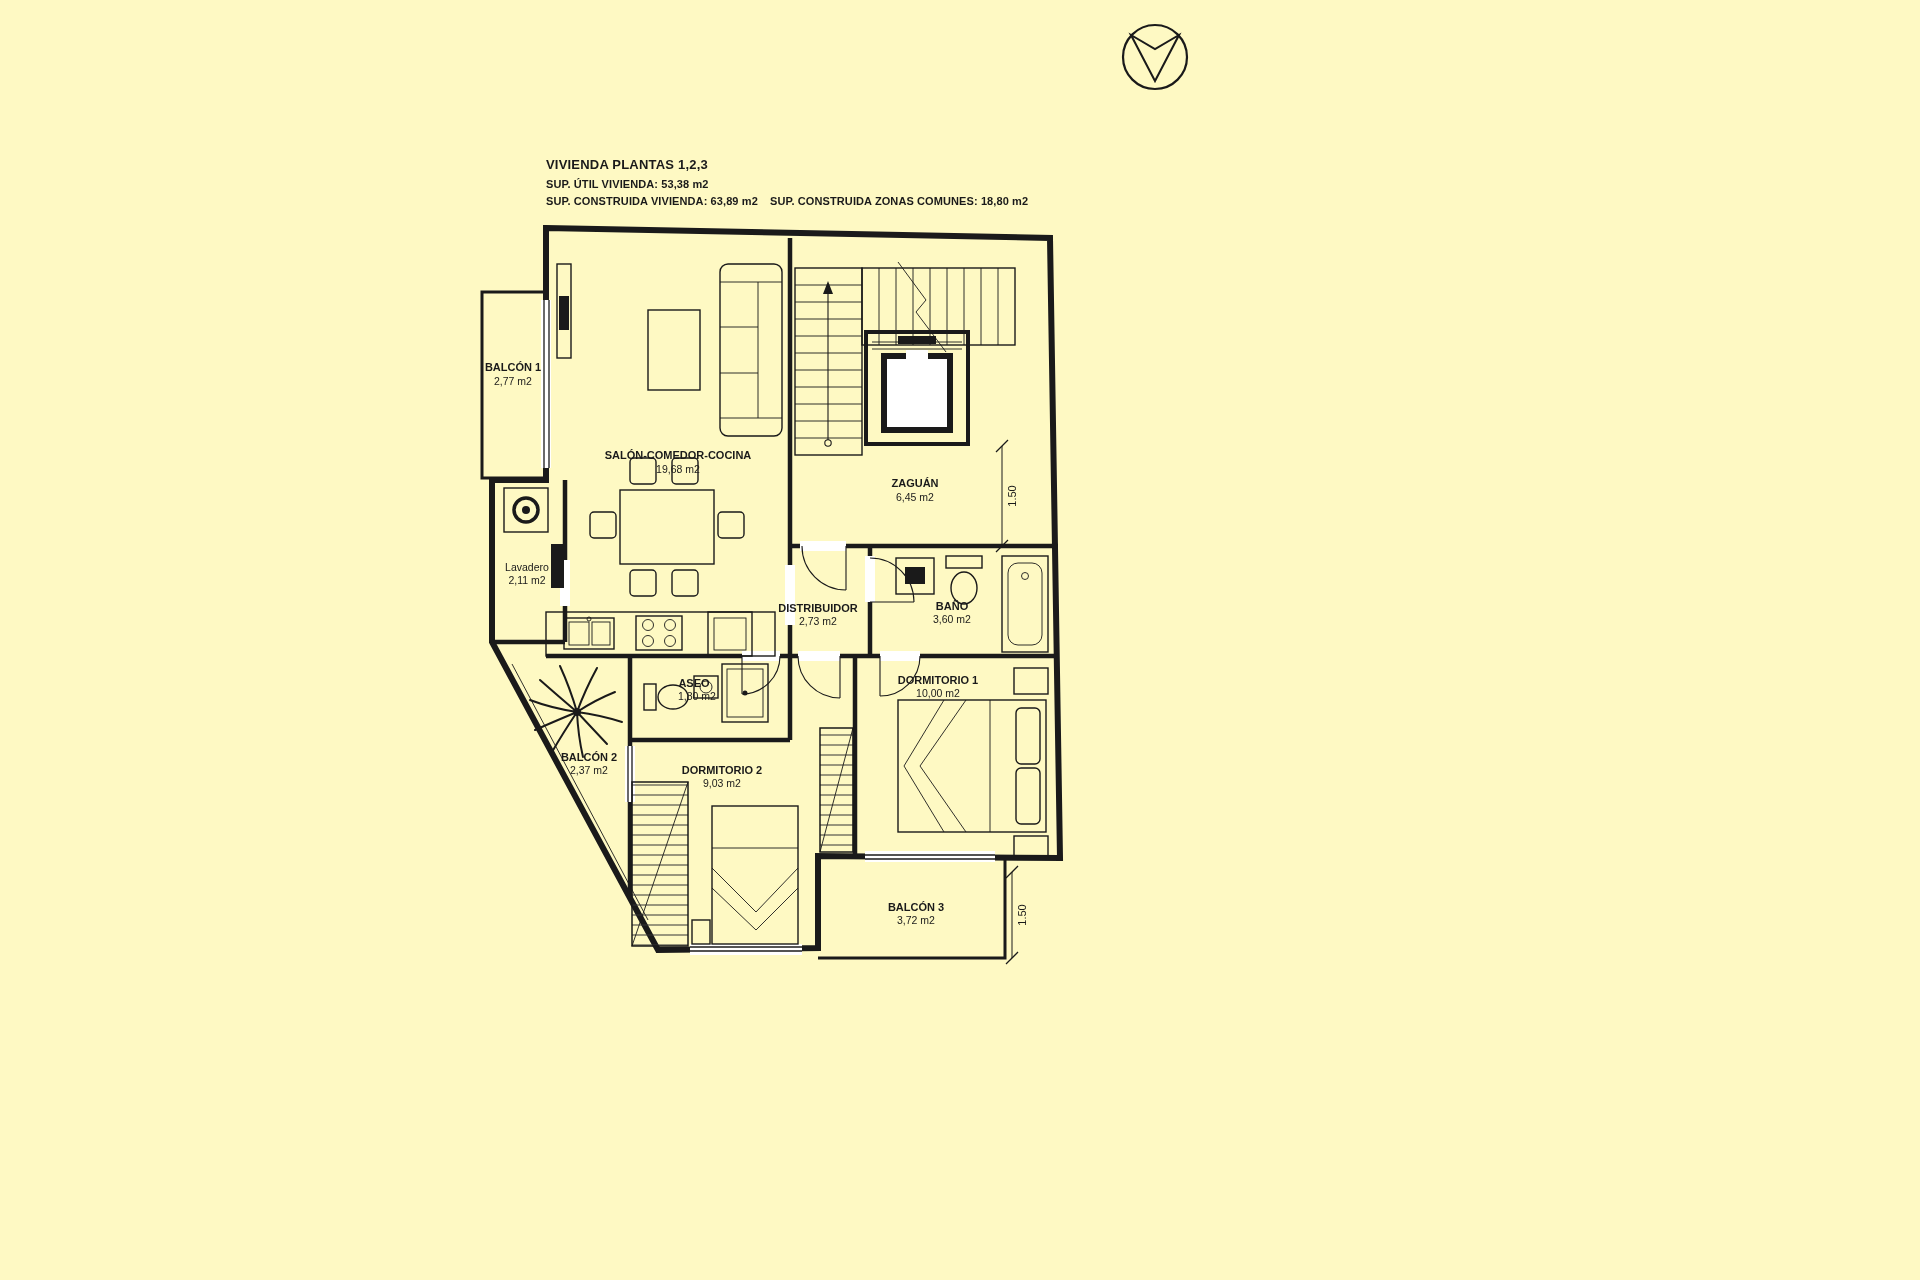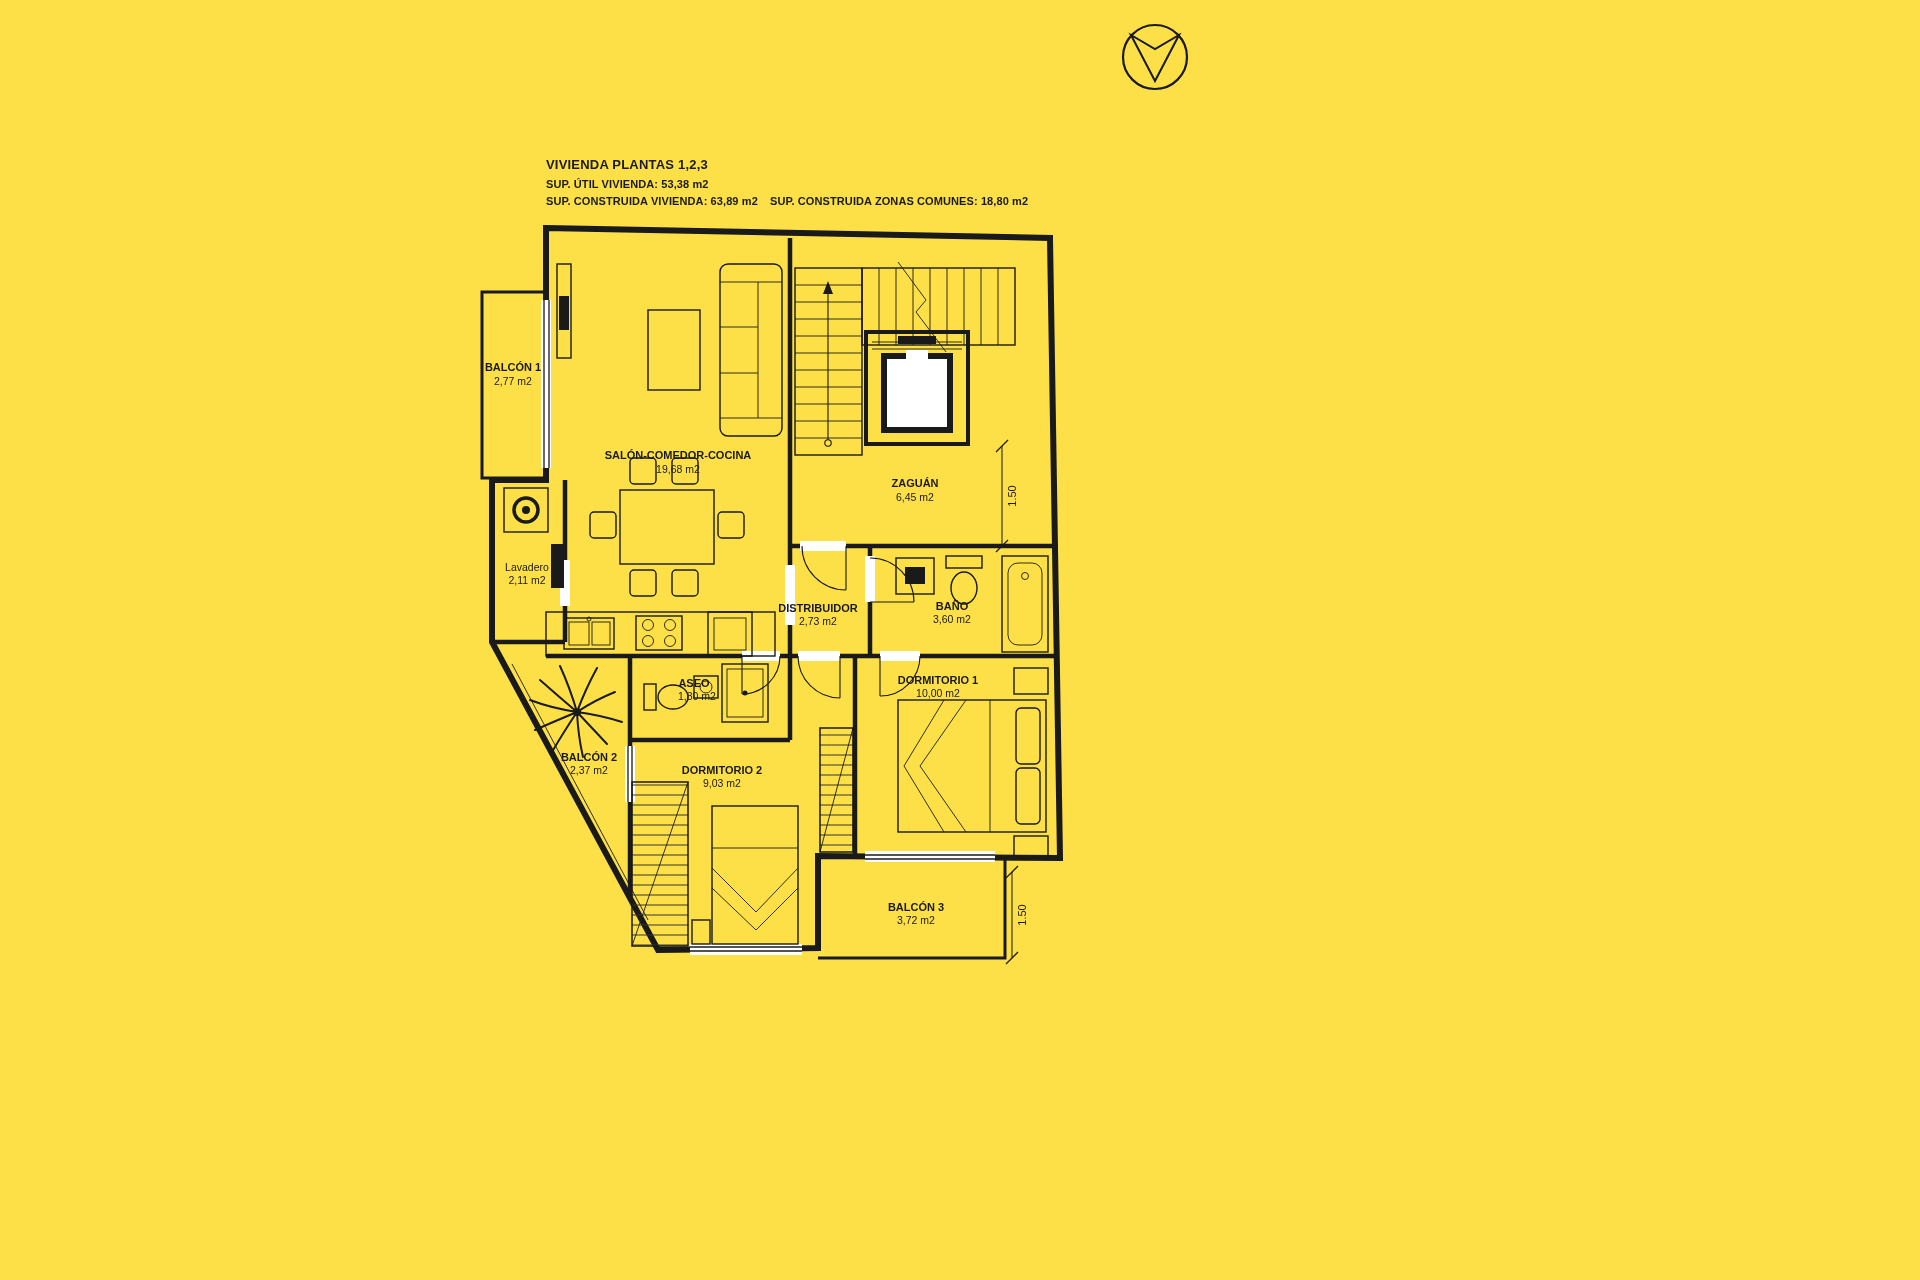--- a/index.html
+++ b/index.html
@@ -1,16 +1,16 @@
 <!DOCTYPE html>
 <html><head>
 <meta charset="utf-8">
 <style>
   html,body{margin:0;padding:0;background:#ffffff;}
-  .canvas{position:relative;width:1920px;height:1280px;background:#fde047;overflow:hidden;
+  .canvas{position:relative;width:1920px;height:1280px;background:#fef9c3;overflow:hidden;
           font-family:"Liberation Sans", sans-serif;}
   svg{display:block;}
   .w-out  {fill:none;stroke:#1a1a1a;stroke-width:6;stroke-linejoin:miter;}
   .w-in   {fill:none;stroke:#1a1a1a;stroke-width:4.5;}
   .w-par  {fill:none;stroke:#1a1a1a;stroke-width:3;}
   .thin   {fill:none;stroke:#1a1a1a;stroke-width:1.4;}
   .hair   {fill:none;stroke:#1a1a1a;stroke-width:0.9;}
   .door   {fill:none;stroke:#1a1a1a;stroke-width:1.1;}
   .win    {fill:none;stroke:#1a1a1a;stroke-width:1.3;}
   .dim    {fill:none;stroke:#1a1a1a;stroke-width:1;}

